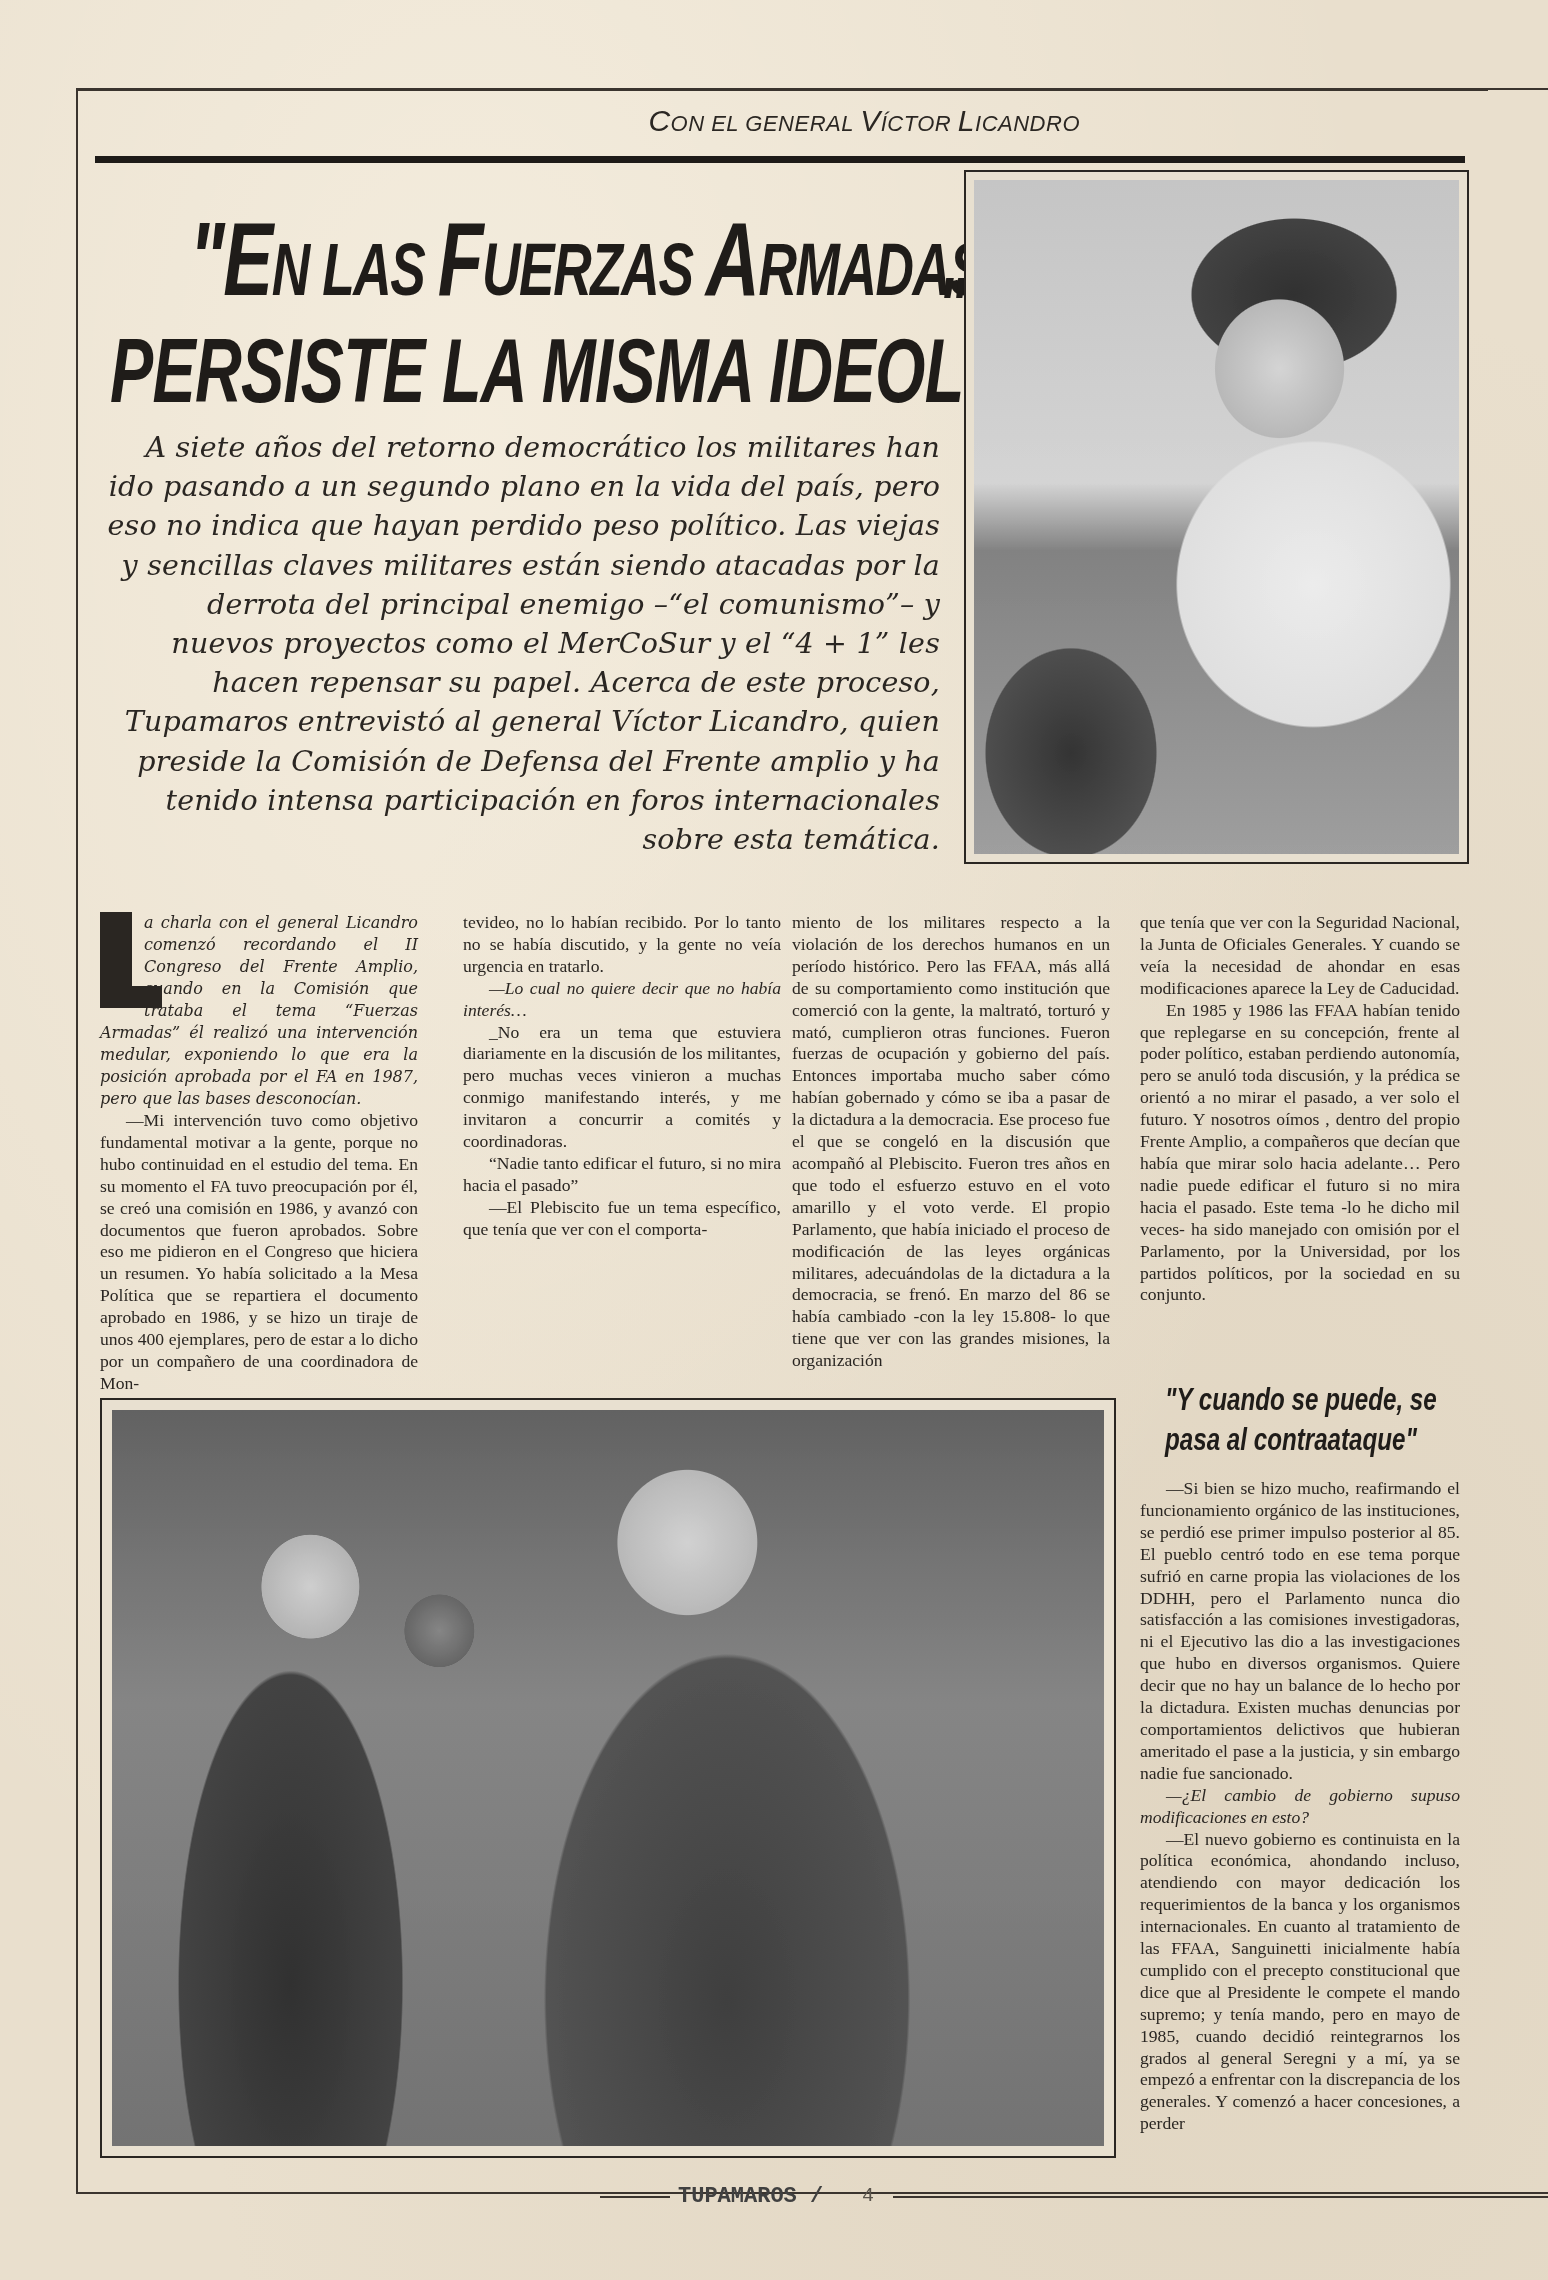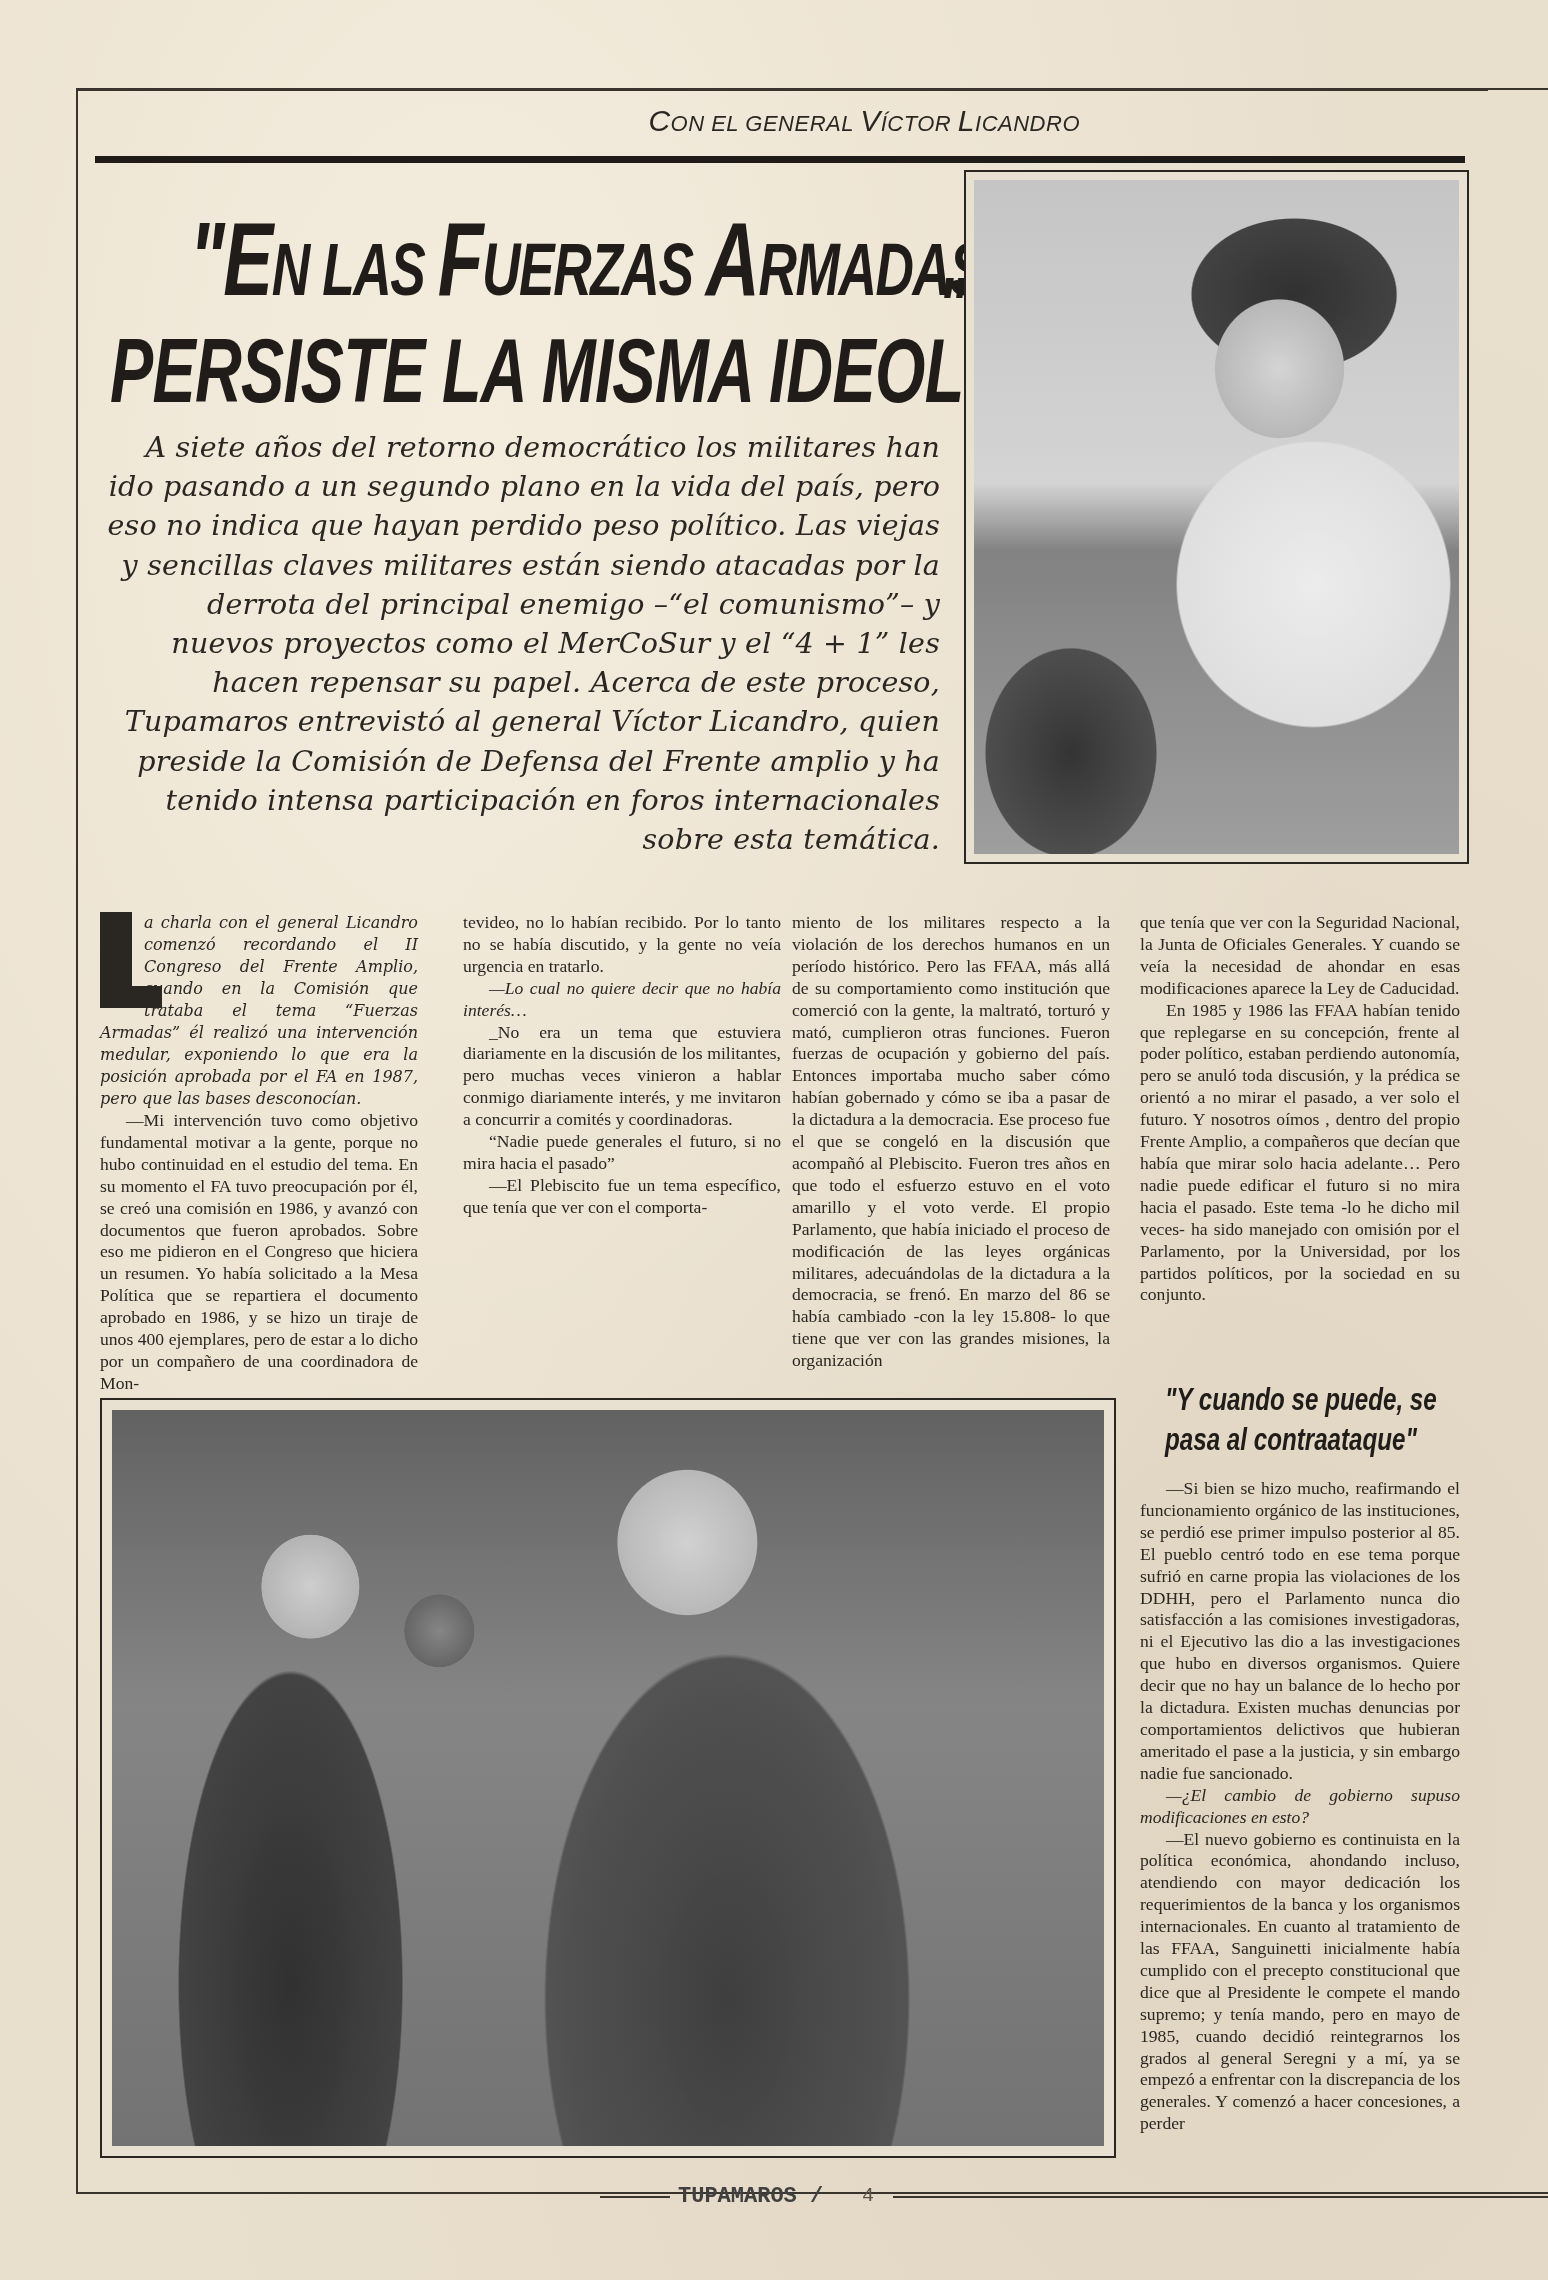--- a/index.html
+++ b/index.html
@@ -104,22 +104,22 @@
   <p class="noind intro">
     <span>a charla con el general Licandro</span>
     <span>comenzó recordando el II Congreso del Frente Amplio, cuando en la Comisión que trataba el tema “Fuerzas Armadas” él realizó una intervención medular, exponiendo lo que era la posición aprobada por el FA en 1987, pero que las bases desconocían.</span>
   </p>
   <p>—Mi intervención tuvo como objetivo fundamental motivar a la gente, porque no hubo continuidad en el estudio del tema. En su momento el FA tuvo preocupación por él, se creó una comisión en 1986, y avanzó con documentos que fueron aprobados. Sobre eso me pidieron en el Congreso que hiciera un resumen. Yo había solicitado a la Mesa Política que se repartiera el documento aprobado en 1986, y se hizo un tiraje de unos 400 ejemplares, pero de estar a lo dicho por un compañero de una coordinadora de Mon-</p>
 </div>
 
 <div class="col col2">
   <p class="noind">tevideo, no lo habían recibido. Por lo tanto no se había discutido, y la gente no veía urgencia en tratarlo.</p>
   <p class="q">—Lo cual no quiere decir que no había interés…</p>
-  <p>_No era un tema que estuviera diariamente en la discusión de los militantes, pero muchas veces vinieron a hablar conmigo diariamente interés, y me invitaron a concurrir a comités y coordinadoras.</p>
-  <p class="pullquote">“Nadie puede generales el futuro, si no mira hacia el pasado”</p>
+  <p>_No era un tema que estuviera diariamente en la discusión de los militantes, pero muchas veces vinieron a muchas conmigo manifestando interés, y me invitaron a concurrir a comités y coordinadoras.</p>
+  <p class="pullquote">“Nadie tanto edificar el futuro, si no mira hacia el pasado”</p>
   <p>—El Plebiscito fue un tema específico, que tenía que ver con el comporta-</p>
 </div>
 
 <div class="col col3">
   <p class="noind">miento de los militares respecto a la violación de los derechos humanos en un período histórico. Pero las FFAA, más allá de su comportamiento como institución que comerció con la gente, la maltrató, torturó y mató, cumplieron otras funciones. Fueron fuerzas de ocupación y gobierno del país. Entonces importaba mucho saber cómo habían gobernado y cómo se iba a pasar de la dictadura a la democracia. Ese proceso fue el que se congeló en la discusión que acompañó al Plebiscito. Fueron tres años en que todo el esfuerzo estuvo en el voto amarillo y el voto verde. El propio Parlamento, que había iniciado el proceso de modificación de las leyes orgánicas militares, adecuándolas de la dictadura a la democracia, se frenó. En marzo del 86 se había cambiado -con la ley 15.808- lo que tiene que ver con las grandes misiones, la organización</p>
 </div>
 
 <div class="col col4">
   <p class="noind">que tenía que ver con la Seguridad Nacional, la Junta de Oficiales Generales. Y cuando se veía la necesidad de ahondar en esas modificaciones aparece la Ley de Caducidad.</p>
   <p>En 1985 y 1986 las FFAA habían tenido que replegarse en su concepción, frente al poder político, estaban perdiendo autonomía, pero se anuló toda discusión, y la prédica se orientó a no mirar el pasado, a ver solo el futuro. Y nosotros oímos , dentro del propio Frente Amplio, a compañeros que decían que había que mirar solo hacia adelante… Pero nadie puede edificar el futuro si no mira hacia el pasado. Este tema -lo he dicho mil veces- ha sido manejado con omisión por el Parlamento, por la Universidad, por los partidos políticos, por la sociedad en su conjunto.</p>

